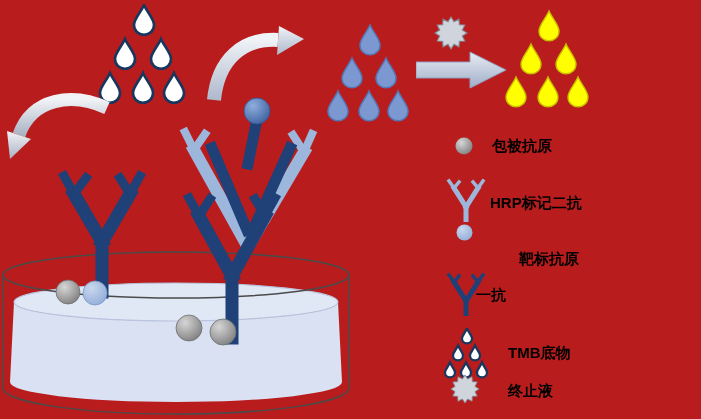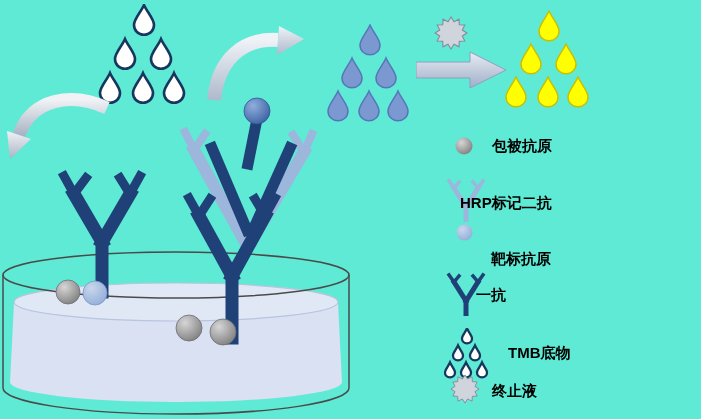--- a/index.html
+++ b/index.html
@@ -1,17 +1,17 @@
 <!DOCTYPE html>
 <html><head>
 <meta charset="utf-8">
 <style>
   html,body{margin:0;padding:0;background:#ffffff;}
   .canvas{
-    position:relative;width:701px;height:419px;background:#5eead4;
+    position:relative;width:701px;height:419px;background:#b91c1c;
     font-family:"Liberation Sans",sans-serif;overflow:hidden;
   }
   .abs{position:absolute;}
   .lg-label{
     position:absolute;font-size:15px;font-weight:700;color:#000;
     white-space:nowrap;line-height:18px;
   }
 </style>
 </head>
 <body>
@@ -198,32 +198,32 @@
       <g stroke="#9DB6DC" stroke-linecap="square">
         <path d="M20,42 L20,28" stroke-width="5"></path>
         <path d="M20,29 L8,10" stroke-width="5"></path>
         <path d="M20,29 L32,10" stroke-width="5"></path>
         <path d="M8,10 L3,3" stroke-width="3.5"></path>
           <path d="M8,10 L13,4" stroke-width="3.5"></path>
         <path d="M32,10 L27,4" stroke-width="3.5"></path>
           <path d="M32,10 L37,3" stroke-width="3.5"></path>
       </g>
     </svg>
-    <span class="lg-label" style="left:460px;top:194px">HRP标记二抗</span>
+    <span class="lg-label" style="left:490px;top:194px">HRP标记二抗</span>
 
     <svg class="abs" style="left:456px;top:224px" width="17" height="17" viewBox="0 0 17 17">
       <defs>
           <radialGradient id="lgBlue" cx="0.35" cy="0.3" r="0.9">
         <stop offset="0" stop-color="#C9D7EC"></stop>
             <stop offset="1" stop-color="#88A7D6"></stop>
       </radialGradient>
         </defs>
       <circle cx="8.5" cy="8.5" r="8" fill="url(#lgBlue)"></circle>
     </svg>
-    <span class="lg-label" style="left:491px;top:250px">靶标抗原</span>
+    <span class="lg-label" style="left:519px;top:250px">靶标抗原</span>
 
     <svg class="abs" style="left:446px;top:272px" width="40" height="44" viewBox="0 0 40 44">
       <g stroke="#1F4178" stroke-linecap="square">
         <path d="M20,42 L20,28" stroke-width="5"></path>
         <path d="M20,29 L8,10" stroke-width="5"></path>
         <path d="M20,29 L32,10" stroke-width="5"></path>
         <path d="M8,10 L3,3" stroke-width="3.5"></path>
           <path d="M8,10 L13,4" stroke-width="3.5"></path>
         <path d="M32,10 L27,4" stroke-width="3.5"></path>
           <path d="M32,10 L37,3" stroke-width="3.5"></path>
@@ -242,16 +242,16 @@
         <use href="#dropT" transform="translate(0,34) scale(0.5)"></use>
         <use href="#dropT" transform="translate(16,34) scale(0.5)"></use>
         <use href="#dropT" transform="translate(32,34) scale(0.5)"></use>
       </g>
     </svg>
     <span class="lg-label" style="left:508px;top:344px">TMB底物</span>
 
     <svg class="abs" style="left:450px;top:374px" width="30" height="30" viewBox="0 0 32 32">
       <polygon fill="#D0D5DD" stroke="#848B99" stroke-width="1" points="31,16 26.6,18.8 29,23.5 23.8,23.8 23.5,29 18.8,26.6 16,31 13.2,26.6 8.5,29 8.2,23.8 3,23.5 5.4,18.8 1,16 5.4,13.2 3,8.5 8.2,8.2 8.5,3 13.2,5.4 16,1 18.8,5.4 23.5,3 23.8,8.2 29,8.5 26.6,13.2"></polygon>
     </svg>
-    <span class="lg-label" style="left:492px;top:382px">终止液</span>
+    <span class="lg-label" style="left:508px;top:382px">终止液</span>
 
   </div>
 </div>
 
 </body></html>

